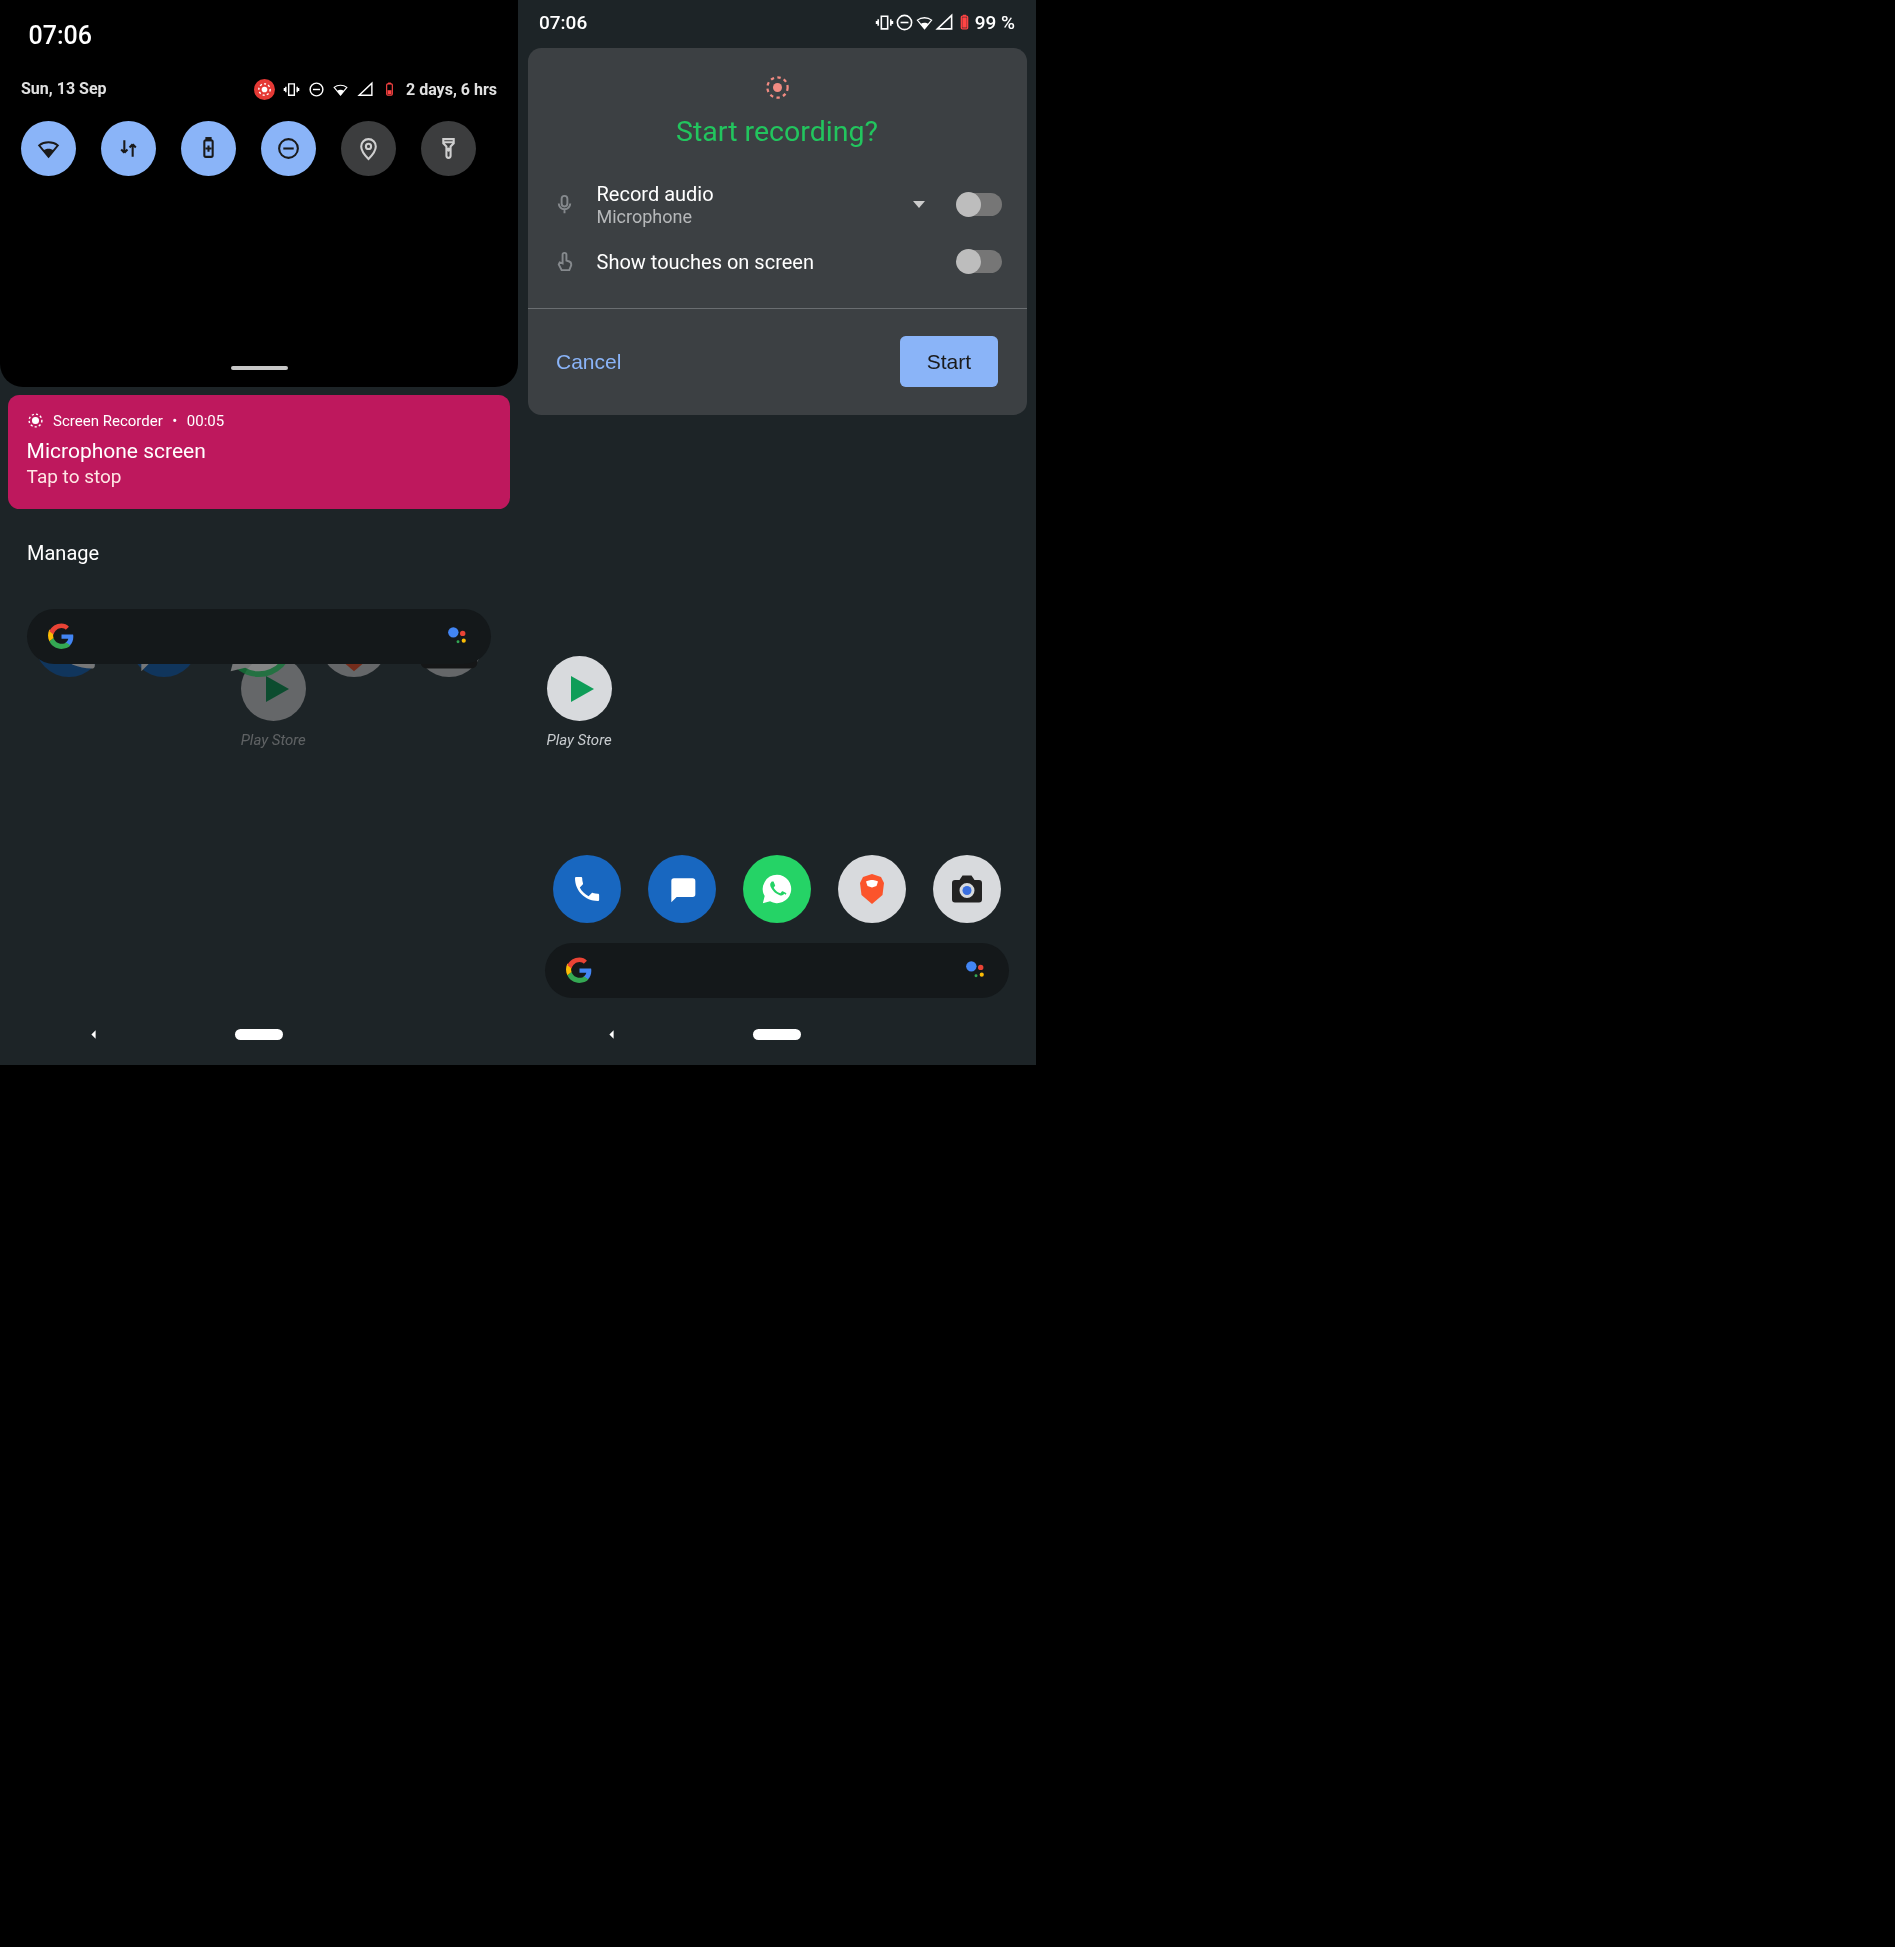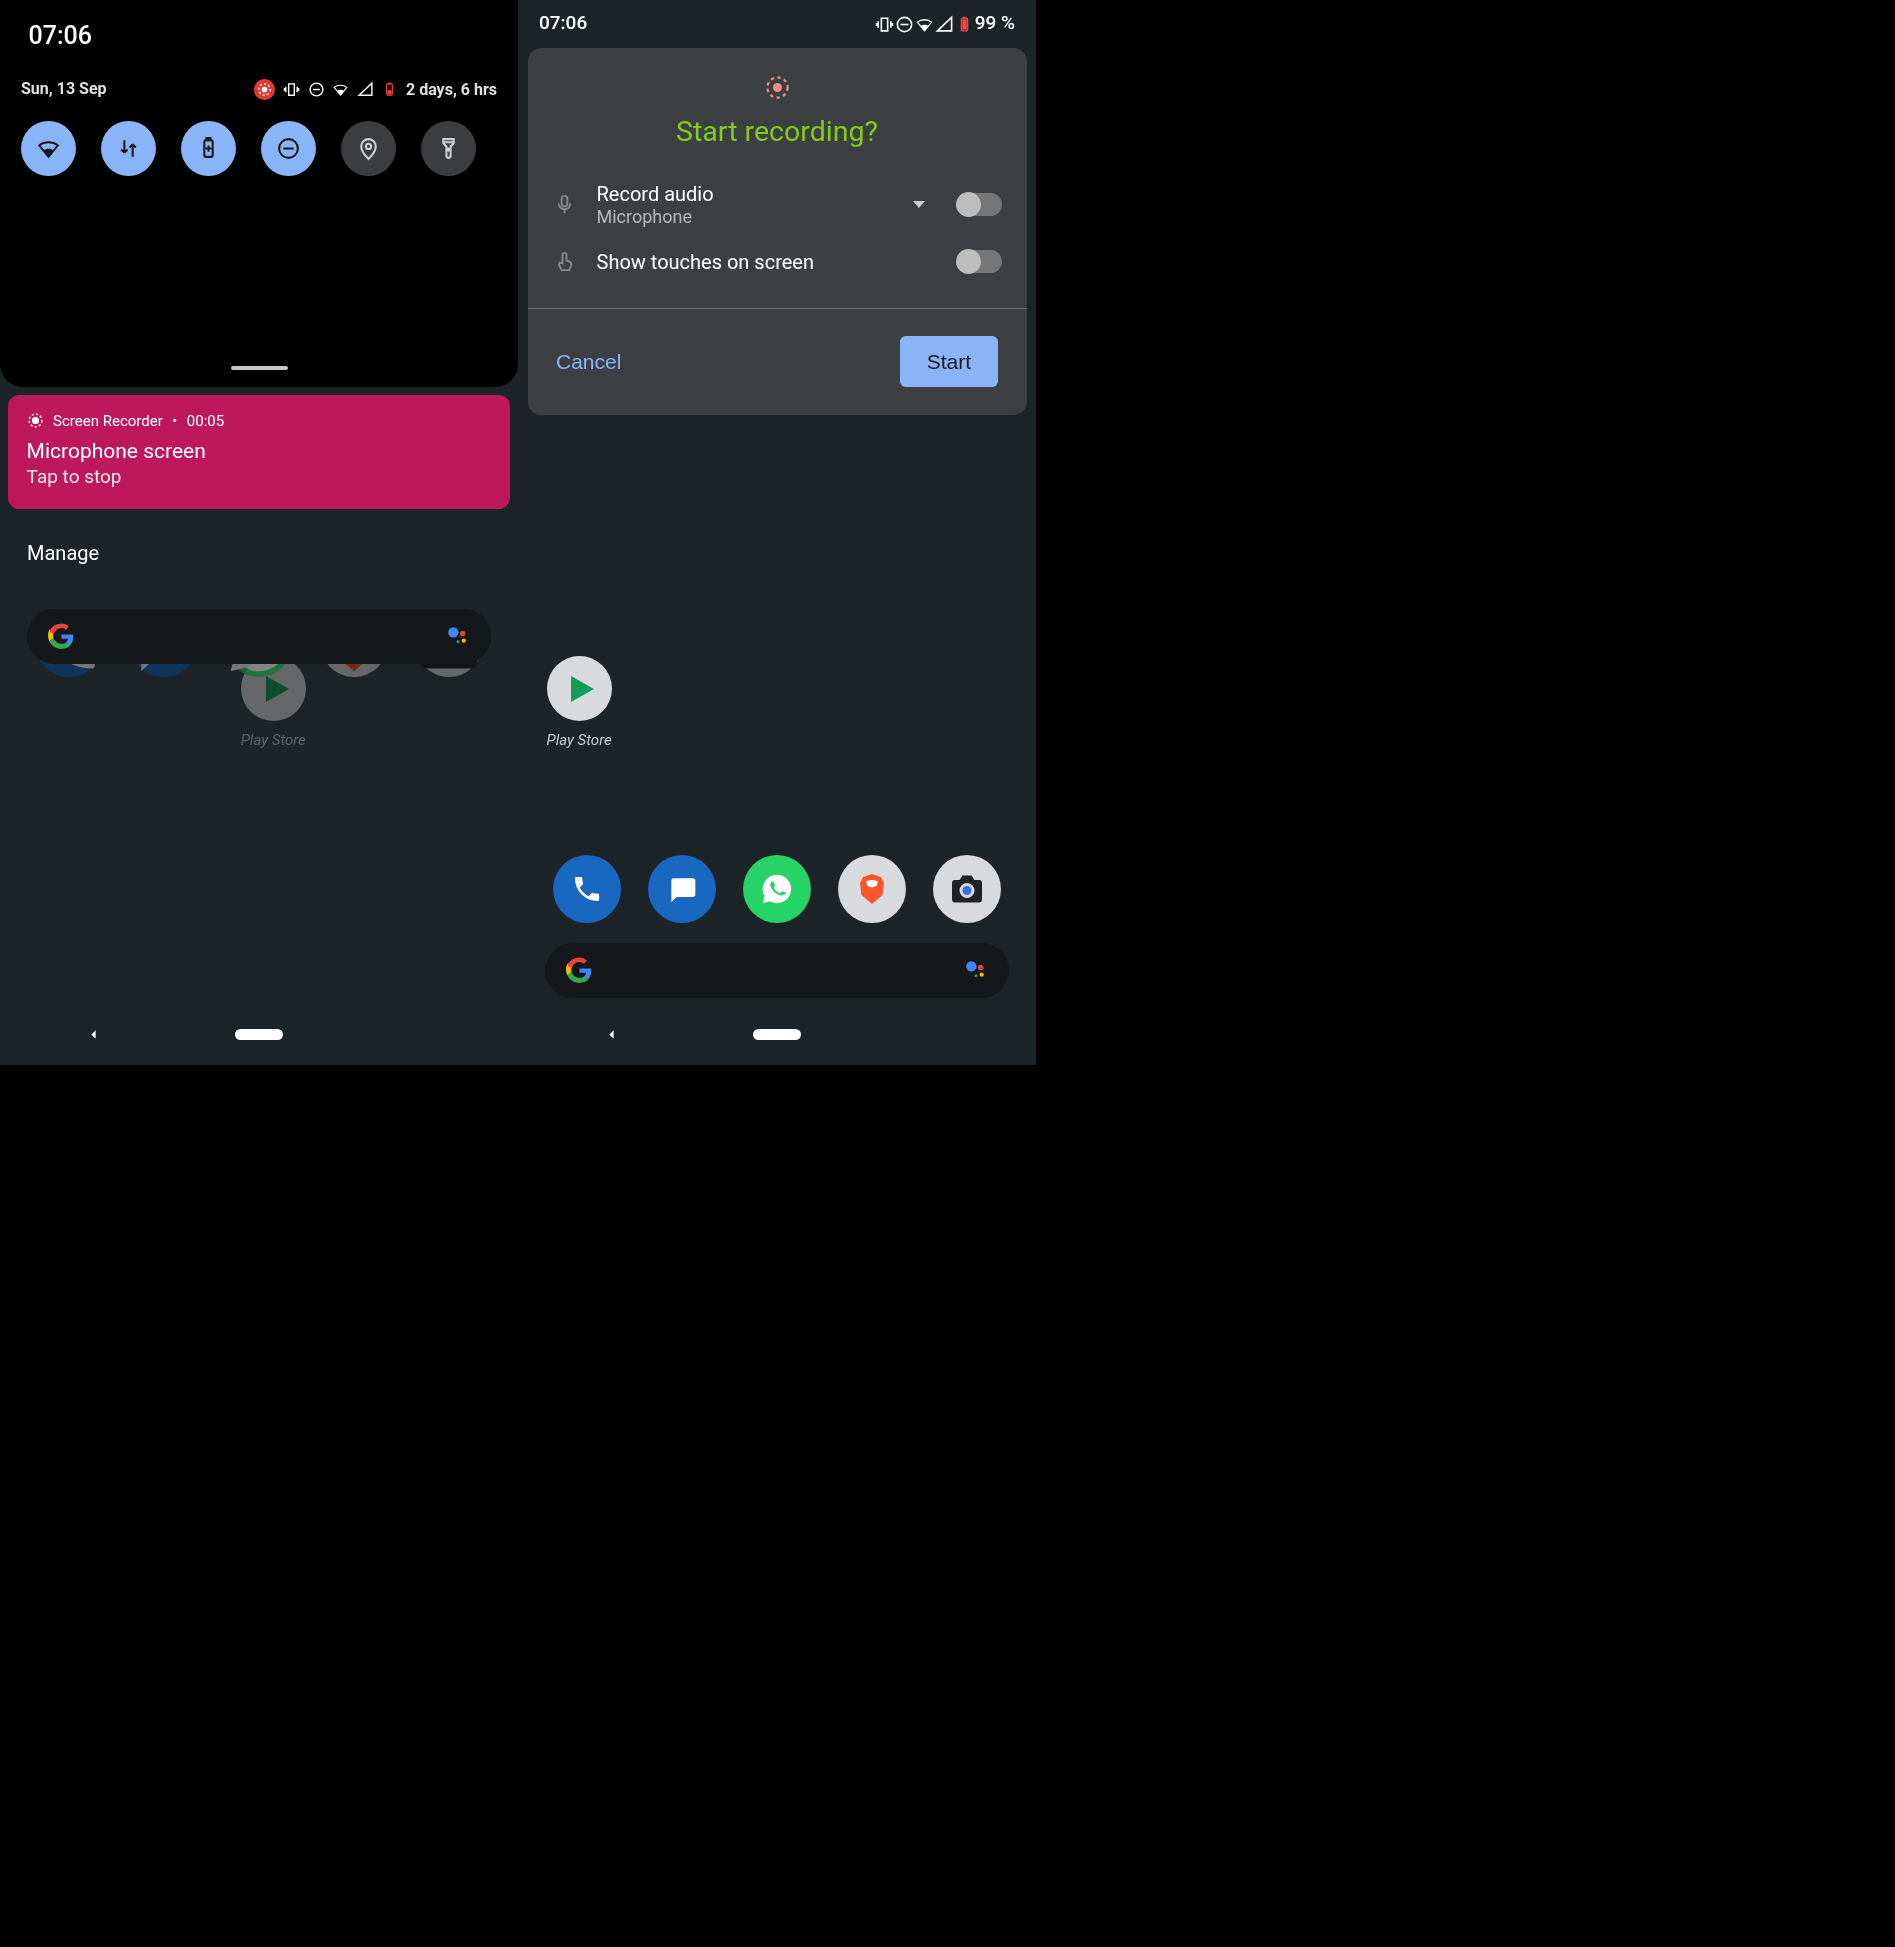--- a/index.html
+++ b/index.html
@@ -77,32 +77,32 @@
   }
   .home-dim .app-icon,
   .home-dim .search,
   .home-dim .applabel { filter: brightness(0.55) opacity(0.8); }
   
   .screen-right { background: #1d2427; }
   .status-bar {
     display: flex; justify-content: space-between; align-items: center;
     padding: 11.4px 21px 5.7px; color: #fff; font-size: 19px; font-weight: 500;
   }
-  .status-bar .icons { display: flex; align-items: flex-end; gap: 1px; }
+  .status-bar .icons { display: flex; align-items: center; gap: 1px; }
   .status-bar svg { width: 19px; height: 19px; }
   .dialog {
     margin: 7.6px 9.5px;
     background: #3c4043;
     border-radius: 13.3px;
     color: #e8eaed;
     padding: 21px 0 0;
   }
   .dlg-icon { display: flex; justify-content: center; padding: 5.7px 0 13.3px; }
   .dlg-icon svg { width: 27px; height: 27px; }
-  .dlg-title { text-align: center; font-size: 28.5px; margin-bottom: 23px; color: #84cc16; }
+  .dlg-title { text-align: center; font-size: 28.5px; margin-bottom: 23px; color: #22c55e; }
   .dlg-body  { padding: 0 25px; font-size: 19px; line-height: 1.4; color: #d5d7d9; margin-bottom: 28.5px; }
   .opt-row {
     display: flex; align-items: center; padding: 11.4px 25px; gap: 21px;
   }
   .opt-row .col { flex: 1; }
   .opt-row .lbl1 { font-size: 20px; color: #fff; }
   .opt-row .lbl2 { font-size: 18px; color: #b6b8ba; }
   .opt-row svg.lead { width: 23px; height: 23px; opacity: .6; }
   .caret { width: 0; height: 0; border-left: 6.7px solid transparent; border-right: 6.7px solid transparent; border-top: 7.6px solid #ccc; margin-right: 11.4px; }
   .toggle {

